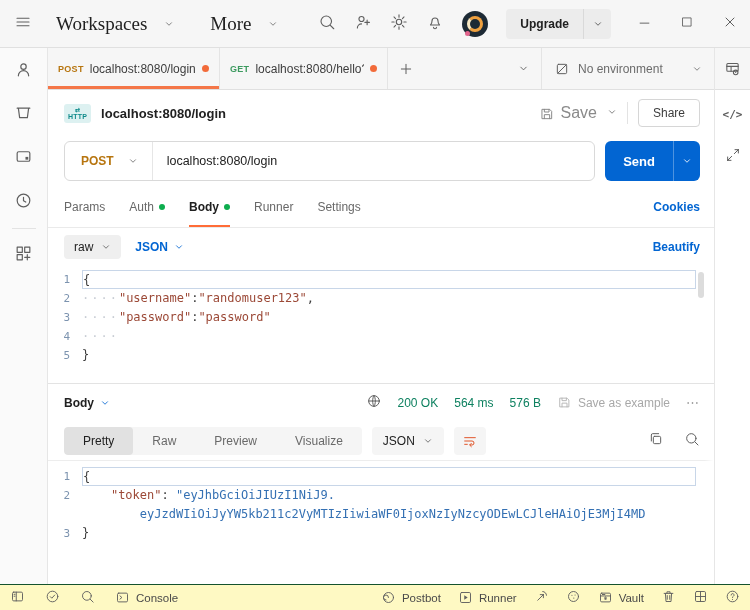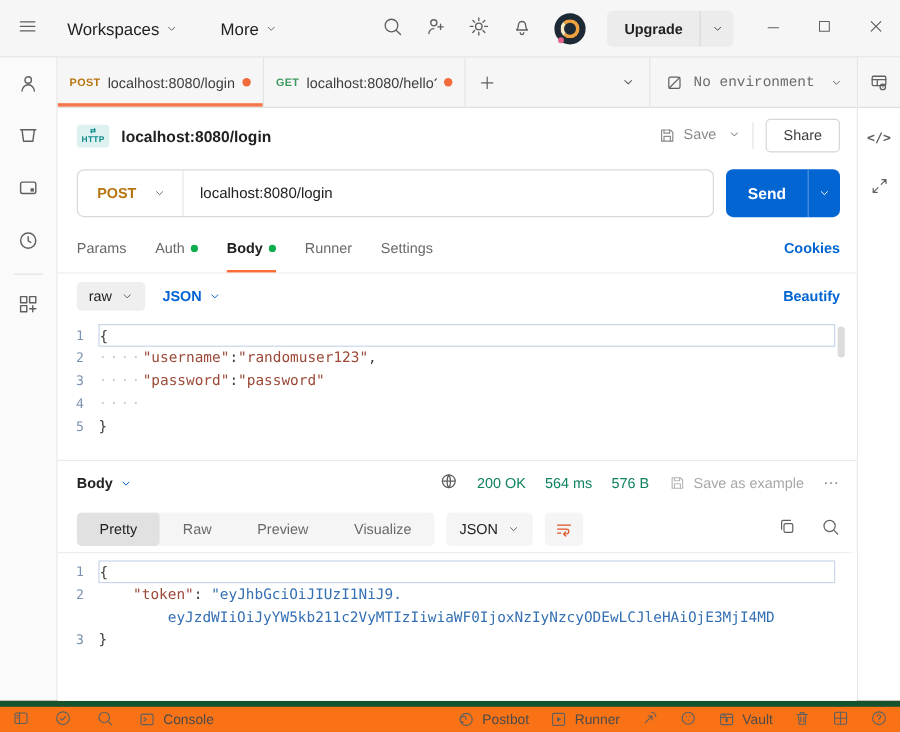--- a/index.html
+++ b/index.html
@@ -8,22 +8,22 @@
     font-family:"Liberation Sans", sans-serif;
     font-size:12px; color:#212121; background:#fff;
     display:flex; flex-direction:column;
   }
   svg.ic { fill:none; stroke:#5f5f5f; stroke-width:1.5; stroke-linecap:round; stroke-linejoin:round; }
   svg.ch { fill:none; stroke:currentColor; stroke-width:2; stroke-linecap:round; stroke-linejoin:round; }
 
   
   .topbar { height:48px; background:#f6f6f6; border-bottom:1px solid #e0e0e0;
             display:flex; align-items:center; padding:0 12px 0 14px; flex:0 0 auto; }
-  .tb-menu { display:flex; align-items:center; gap:5px; color:#212121; font-size:14px;
-             margin-left:24px; cursor:default; }
+  .tb-menu { display:flex; align-items:center; gap:17px; color:#212121; font-size:19px;
+             margin-left:24px; cursor:default;font-family:Liberation Serif, serif; }
   .tb-menu .ch { color:#6b6b6b; }
   .tb-right { margin-left:auto; display:flex; align-items:center; gap:18px; color:#4a4a4a; }
   .avatar { width:26px; height:26px; border-radius:50%; background:#1d2a35; position:relative; }
   .avatar::before { content:""; position:absolute; inset:5px; border-radius:50%;
                     border:3px solid #efa140; border-left-color:#f6e7c3; }
   .avatar::after { content:""; position:absolute; left:3px; bottom:1px; width:5px; height:5px;
                    border-radius:50%; background:#e2648c; }
   .upg { display:flex; align-items:center; background:#ececec; border-radius:4px; height:30px; overflow:hidden; }
   .upg-main { padding:0 14px; font-weight:700; font-size:12px; color:#212121; }
   .upg-caret { width:28px; height:30px; display:flex; align-items:center; justify-content:center;
@@ -55,31 +55,31 @@
   .tab.active::after { content:""; position:absolute; left:0; right:0; bottom:0; height:3px; background:#f47648; }
   .tab .meth { font-size:9px; font-weight:700; letter-spacing:.3px; flex:0 0 auto; }
   .m-post { color:#b7750f; } .m-get { color:#3c9a5f; }
   .tab .ttl { font-size:12px; color:#3d3d3d; white-space:nowrap; overflow:hidden; flex:1; }
   .dot-mod { width:7px; height:7px; border-radius:50%; background:#f26b3a; flex:0 0 auto; }
   .tab-plus { width:36px; display:flex; align-items:center; justify-content:center; color:#5f5f5f; }
   .strip-spacer { flex:1; }
   .strip-caret { width:36px; display:flex; align-items:center; justify-content:center; color:#5f5f5f;
                  border-right:1px solid #e4e4e4; }
   .envsel { width:172px; display:flex; align-items:center; gap:8px; padding:0 12px; color:#6b6b6b; }
-  .envsel .lbl { flex:1; font-size:12px; white-space:nowrap; overflow:hidden;font-family:Liberation Mono, monospace; }
+  .envsel .lbl { flex:1; font-size:12px; white-space:nowrap; overflow:hidden; }
 
   
   .titlerow { height:46px; display:flex; align-items:center; padding:0 14px 0 16px; flex:0 0 auto; background:#fff; }
   .http-badge { background:#ddf1f1; color:#0e8a8a; font-size:7px; font-weight:700;
                 border-radius:3px; padding:3px 4px; display:flex; flex-direction:column; align-items:center;
                 line-height:1; letter-spacing:.2px; }
   .http-badge .arr { font-size:6px; letter-spacing:0; }
   .req-title { font-size:13px; font-weight:700; margin-left:10px; color:#212121; }
   .title-right { margin-left:auto; display:flex; align-items:center; gap:10px; color:#6b6b6b; }
-  .save-btn { display:flex; align-items:flex-start; gap:6px; font-size:12px; color:#8a8a8a; }
+  .save-btn { display:flex; align-items:flex-end; gap:6px; font-size:16px; color:#8a8a8a; }
   .vdiv { width:1px; height:22px; background:#e3e3e3; }
   .share-btn { border:1px solid #d6d6d6; border-radius:4px; padding:6px 14px; font-size:12px; color:#3d3d3d; background:#fff; }
 
   
   .urlrow { height:50px; display:flex; align-items:center; padding:0 14px 0 16px; gap:10px; flex:0 0 auto; background:#fff; }
   .urlbox { flex:1; height:40px; border:1px solid #d9d9d9; border-radius:6px; background:#fff;
             display:flex; align-items:center; overflow:hidden; }
   .urlbox .meth-sel { display:flex; align-items:center; gap:14px; padding:0 14px 0 16px;
                       font-weight:700; font-size:12px; color:#b7750f; }
   .urlbox .meth-sel .ch { color:#6b6b6b; }
@@ -141,21 +141,21 @@
               font-size:12px; color:#212121; }
   .jsonpill .ch { color:#5f5f5f; }
   .wrap-pill { background:#f5f5f5; border-radius:4px; width:32px; height:28px;
                display:flex; align-items:center; justify-content:center; }
   .tools-right { margin-left:auto; display:flex; align-items:center; gap:20px; color:#5f5f5f; }
 
   .viewer { flex:1; min-height:0; border-top:1px solid #ededed; padding-top:6px; background:#fff;
             font-family:"DejaVu Sans Mono", monospace; font-size:12px; position:relative; border-right:10px solid transparent; }
 
   
-  .statusbar { height:26px; border-top:5px solid #14532d; background:#f97316;
+  .statusbar { height:26px; border-top:1px solid #14532d; background:#fef9c3;
                display:flex; align-items:center; padding:0 10px; flex:0 0 auto; font-size:11.5px; color:#4a4a4a; }
   .sb-left { display:flex; align-items:center; gap:20px; }
   .sb-item { display:flex; align-items:center; gap:6px; }
   .sb-right { margin-left:auto; display:flex; align-items:center; gap:17px; }
   .postbot-ic { stroke:#8657cc; }
 </style>
 </head>
 <body>
 
 <div class="topbar">

